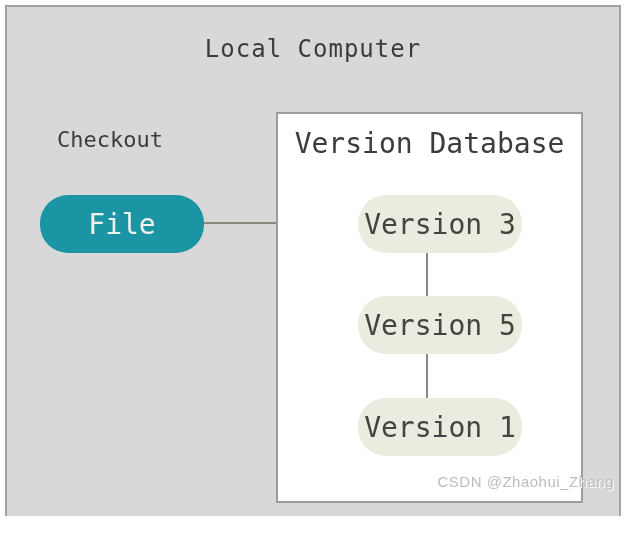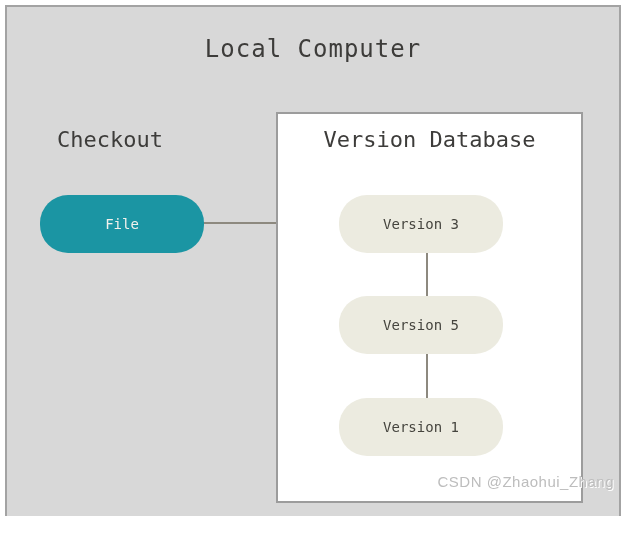--- a/index.html
+++ b/index.html
@@ -47,31 +47,31 @@
   }
   
   .pill {
     position: absolute;
     width: 164px;
     height: 58px;
     border-radius: 28px;
     display: flex;
     align-items: center;
     justify-content: center;
-    font-size: 14px;
+    font-size: 28px;
     box-sizing: border-box;
   }
   .pill-file {
     left: 40px;
     top: 195px;
     background: var(--teal, #1b95a3);
     color: var(--file_text, #f2f1ec);
   }
   .pill-version {
-    left: 339px;
+    left: 358px;
     background: var(--version_bg, #ecebe0);
     color: var(--version_text, #45443e);
     text-align: right;
   }
   .pill-v3 { top: 195px; }
   .pill-v2 { top: 296px; }
   .pill-v1 { top: 398px; }
   
   .db-box {
     position: absolute;
@@ -82,21 +82,21 @@
     box-sizing: border-box;
     background: #ffffff;
     border: 2px solid var(--box_border, #9c9c9c);
   }
   .db-title {
     position: absolute;
     left: 276px;
     top: 127px;
     width: 307px;
     text-align: center;
-    font-size: 22px;
+    font-size: 28px;
     color: var(--text_dark, #3d3c3a);
   }
   
   .connector {
     position: absolute;
     background: var(--connector, #8d897f);
   }
   .conn-h {
     left: 203px;
     top: 222px;

